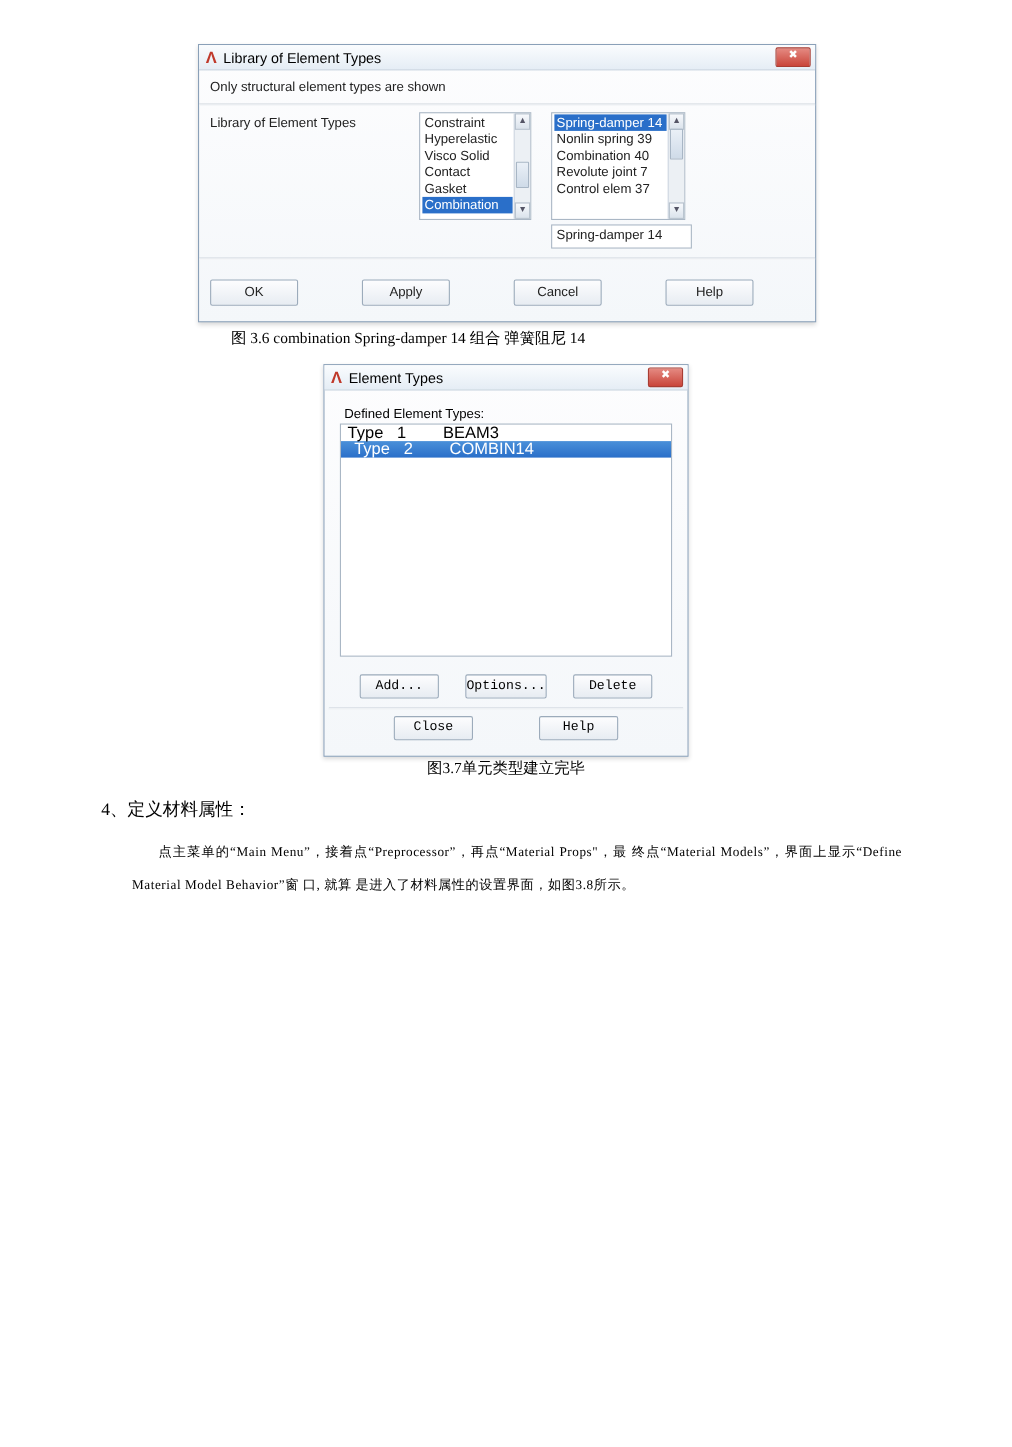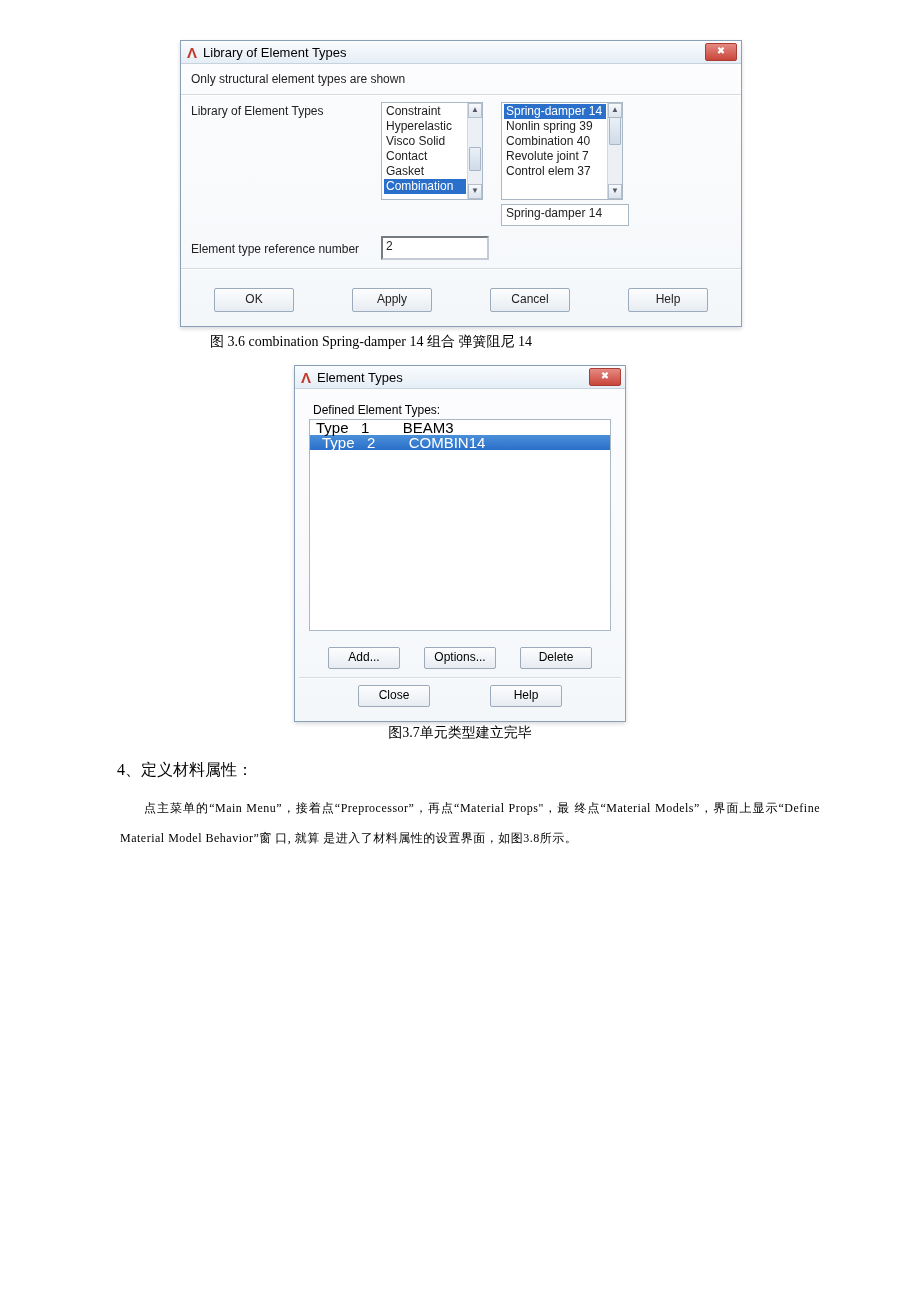--- a/index.html
+++ b/index.html
@@ -153,36 +153,35 @@
 .text-input {
   border: 2px inset #c3ccd6;
   background: #fff;
   height: 18px;
   width: 98px;
   padding: 1px 3px;
   font-size: 12px;
 }
 .btn-row {
   display: flex;
-  justify-content: center;
   gap: 58px;
   margin-top: 18px;
   margin-bottom: 4px;
 }
 .push-btn {
   min-width: 78px;
   height: 22px;
   background: linear-gradient(#fdfdfe,#e7ecf2);
   border: 1px solid #9cabbb;
   border-radius: 2px;
   font-size: 12px;
   text-align: center;
   line-height: 20px;
 }
-.push-btn.small { min-width: 70px; height: 20px; line-height:18px; }
+.push-btn.small { min-width: 70px; height: 20px; line-height:18px;font-family:Liberation Mono, monospace; }
 .underline-bevel {
   height: 1px;
   background: #d5dbe2;
   border-bottom: 1px solid #fff;
   margin: 8px -10px 6px -10px;
 }
 .caption {
   text-align: left;
   margin: 6px 0 14px 150px;
   font-size: 14px;
@@ -230,21 +229,21 @@
 }
 .btn-bot-row {
   display: flex;
   justify-content: center;
   gap: 60px;
   margin-bottom: 4px;
 }
 .section-head {
   font-size: 16px;
   font-family: "SimSun", serif;
-  margin: 8px 0 12px 57px;
+  margin: 8px 0 12px 32px;
 }
 .paragraph {
   font-size: 12px;
   font-family: "SimSun", serif;
   line-height: 30px;
   text-align: justify;
   text-indent: 2em;
   margin: 0 40px 0 60px;
   letter-spacing: 0.5px;
 }
@@ -304,24 +303,20 @@
                   </div>
                 <div class="sb-btn" style="position:absolute;bottom:0;left:0;right:0">▼</div>
               </div>
             </div>
             <div class="readonly-field">Spring-damper 14</div>
           </div>
 
         </div>
       </div>
 
-      <div class="ref-row">
-        <div class="row-label">Element type reference number</div>
-        <div class="text-input">2</div>
-      </div>
 
       <div class="underline-bevel"></div>
 
       <div class="btn-row">
         <div class="push-btn">OK</div>
         <div class="push-btn">Apply</div>
         <div class="push-btn">Cancel</div>
         <div class="push-btn">Help</div>
       </div>
     </div>

